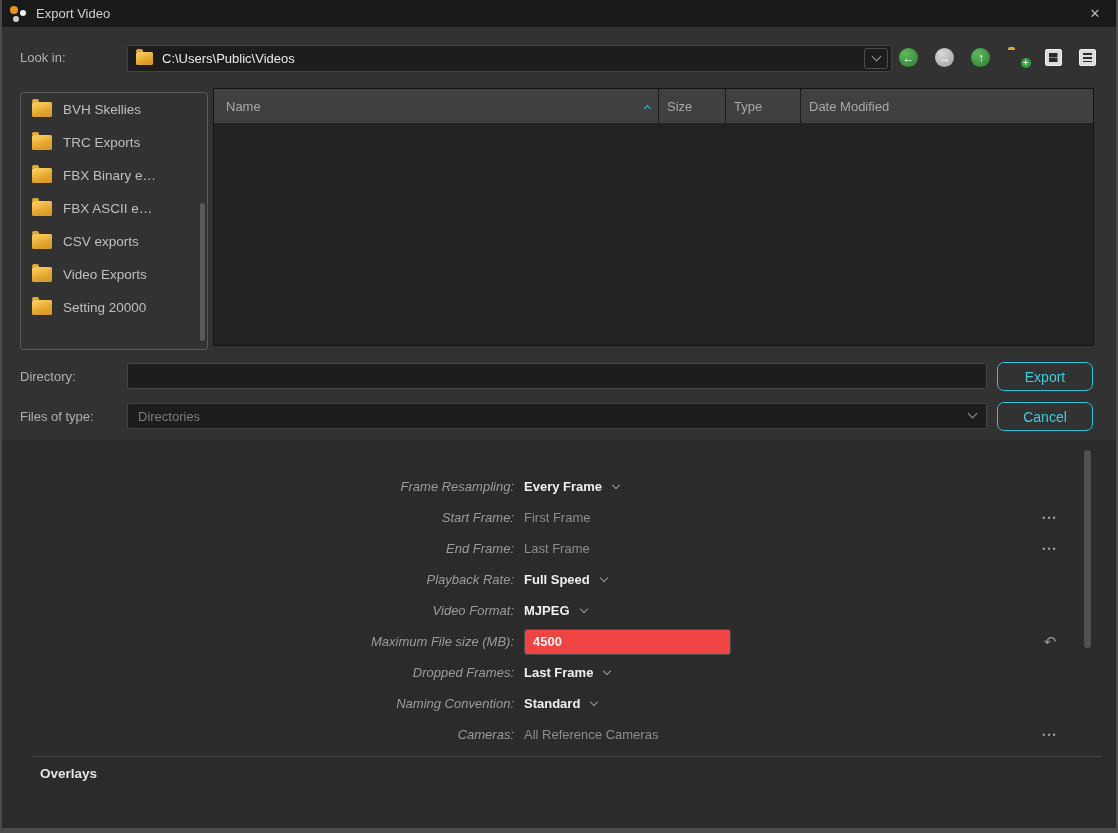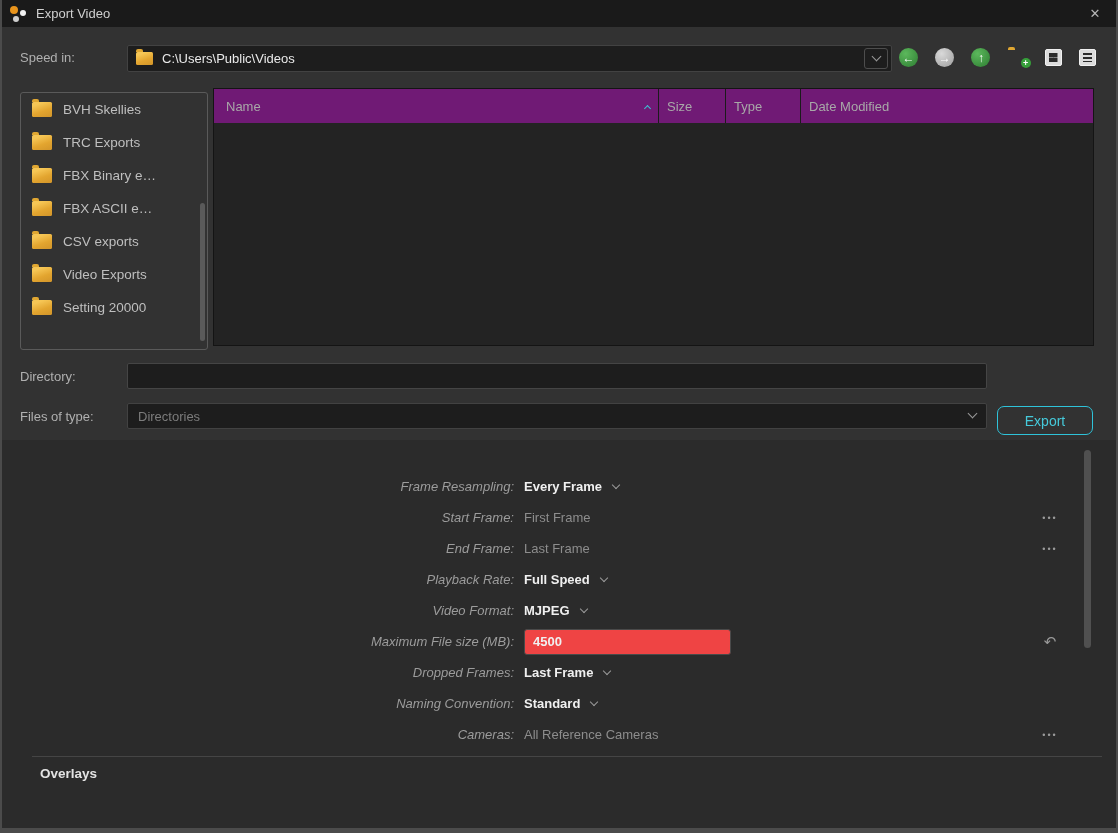--- a/index.html
+++ b/index.html
@@ -73,39 +73,39 @@
   .sidebar { position:absolute; left:18px; top:92px; width:188px; height:258px;
     border:1px solid #5a5a5a; border-radius:3px; background:#323232; overflow:hidden; }
   .side-item { height:33px; display:flex; align-items:center; padding-left:11px; color:#bfbfbf; font-size:13.5px; cursor:default; }
   .side-item:first-of-type { margin-top:3px; }
   .side-item .folder-ico { width:20px; height:15px; margin-right:11px; }
   .side-scroll { position:absolute; right:2px; top:110px; width:5px; height:138px; background:#5a5a5a; border-radius:3px; }
 
   
   .filelist { position:absolute; left:211px; top:88px; width:881px; height:258px;
     border:1px solid #141414; background:#232323; display:flex; flex-direction:column; }
-  .fl-header { height:34px; background:#701a75; display:flex; flex:none; }
+  .fl-header { height:34px; background:#404040; display:flex; flex:none; }
   .fl-col { display:flex; align-items:center; padding:0 8px; color:#a8a8a8; font-size:13px;
     border-left:1px solid #1b1b1b; }
   div.fl-col:nth-of-type(1) { border-left:none; flex:0 0 444px; padding-left:12px; justify-content:space-between; }
   div.fl-col:nth-of-type(2) { flex:0 0 67px; }
   div.fl-col:nth-of-type(3) { flex:0 0 75px; }
   div.fl-col:nth-of-type(4) { flex:1; }
   .fl-body { flex:1; background:#232323; }
 
   
   .text-input { position:absolute; background:#1d1d1d; border:1px solid #454545; border-radius:2px;
     color:#e9e9e9; font-size:13px; padding:0 8px; font-family:inherit; }
   .dir-input { left:125px; top:363px; width:860px; height:26px; }
   .combo-ftype { left:125px; top:403px; width:860px; height:26px; padding-left:10px; color:#7c7c7c; }
   .combo-ftype .chev-right { position:absolute; right:10px; top:10px; color:#9a9a9a; }
 
   .teal-btn { position:absolute; width:96px; height:29px; background:transparent;
     border:1.5px solid #2fc3d9; border-radius:7px; color:#45cadb; font-size:14px;
-    display:flex; align-items:center; justify-content:center; cursor:default; font-family:inherit;margin-top:44px; }
+    display:flex; align-items:center; justify-content:center; cursor:default; font-family:inherit; }
   .btn-export { left:995px; top:362px; }
   .btn-cancel { left:995px; top:402px; }
 
   
   .settings { position:absolute; left:0; right:0; top:440px; bottom:0; background:#2b2b2b; }
   .section-h { margin:10px 0 0 38px; color:#e3e3e3; font-size:13.5px; font-weight:bold; height:17px; }
   .rows { margin-top:31px; }
   .form-row { position:relative; height:31px; display:flex; align-items:center; font-size:13px; }
   .f-label { width:512px; text-align:right; color:#9c9c9c; flex:none;font-style:italic; }
   .f-value { margin-left:10px; }
@@ -129,21 +129,21 @@
   <div class="titlebar">
     <span class="app-icon">
         <i class="d1"></i>
         <i class="d2"></i>
         <i class="d3"></i>
       </span>
     <span class="title">Export Video</span>
     <span class="close">✕</span>
   </div>
 
-  <span class="lab" style="left:18px; top:50px;">Speed in:</span>
+  <span class="lab" style="left:18px; top:50px;">Look in:</span>
 
   <div class="combo combo-lookin">
     <span class="folder-ico"></span>
     <span>C:\Users\Public\Videos</span>
     <span class="combo-btn">
         <i class="chev down"></i>
       </span>
   </div>
 
   <div class="toolbar">

